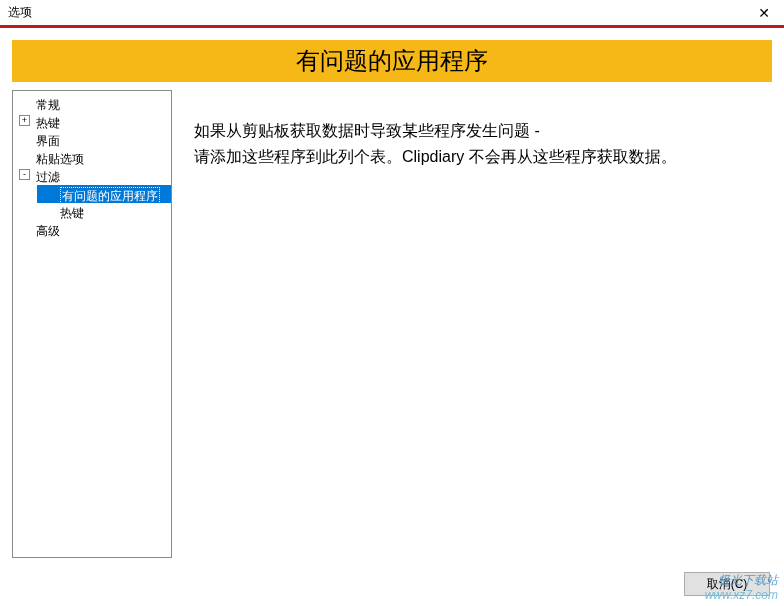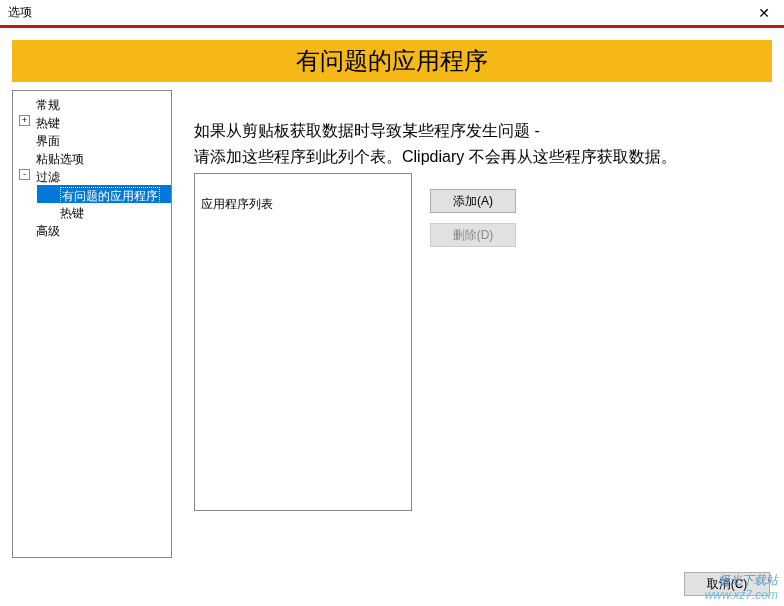--- a/index.html
+++ b/index.html
@@ -236,35 +236,20 @@
 
     </div>
   </div>
 
   <div class="main">
     <div class="desc">
       <div>如果从剪贴板获取数据时导致某些程序发生问题 -</div>
       <div>请添加这些程序到此列个表。Clipdiary 不会再从这些程序获取数据。</div>
     </div>
 
-    <div class="form-row">
-      <div class="listbox-wrapper">
-        <div class="listbox">
-          <div class="listbox-label">应用程序列表</div>
-        </div>
-      </div>
-      <div class="side-buttons">
-        <div class="btn">
-          <span>添加(A)</span>
-        </div>
-        <div class="btn disabled">
-          <span>删除(D)</span>
-        </div>
-      </div>
-    </div>
   </div>
 
 </div>
 
 <div class="footer">
   <div class="btn">
     <span>取消(C)</span>
   </div>
 </div>
 

